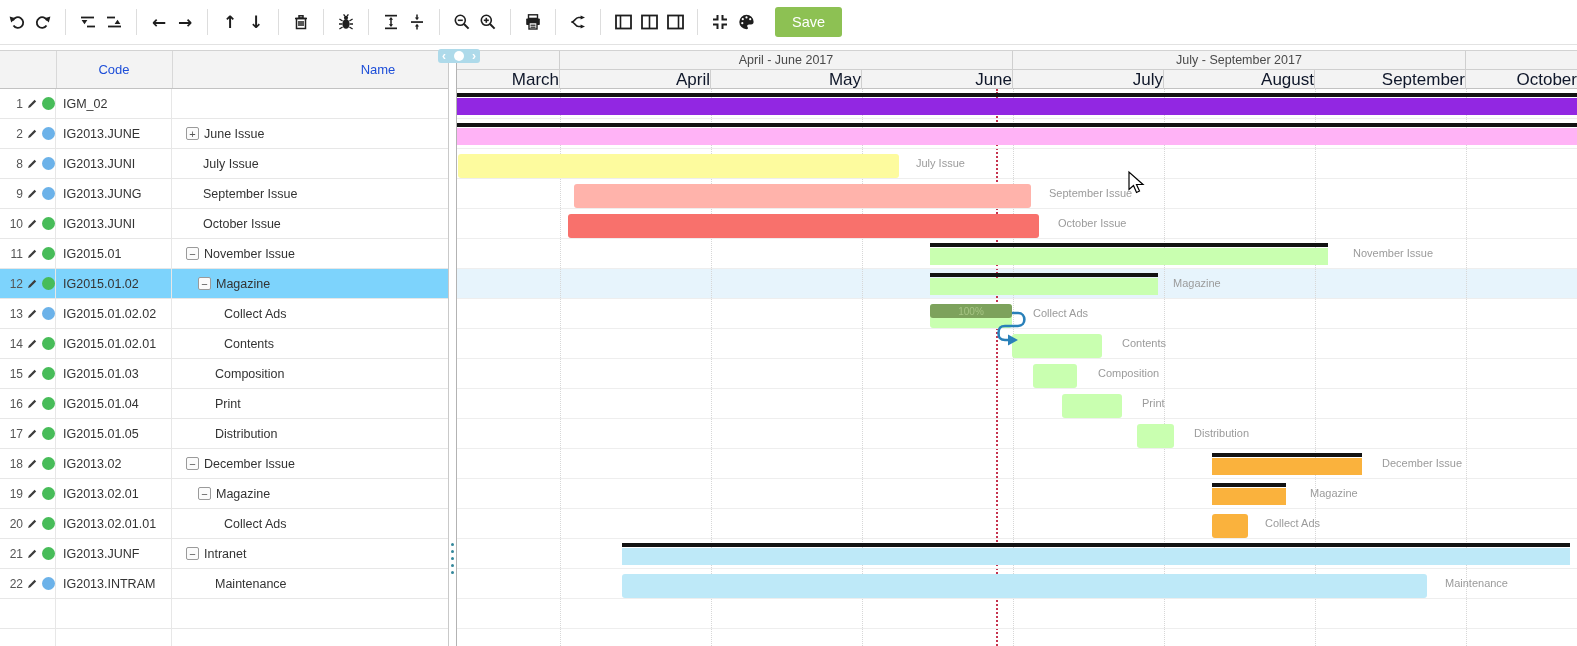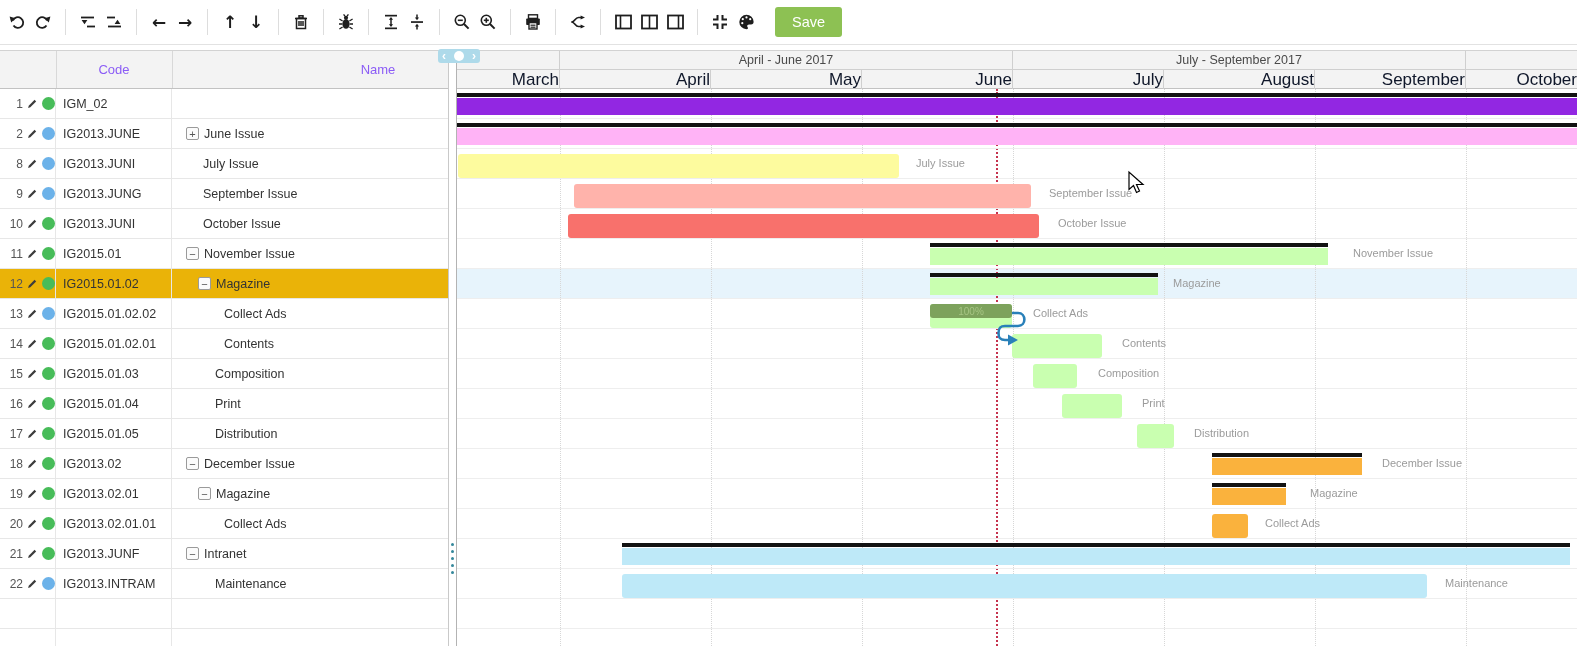--- a/index.html
+++ b/index.html
@@ -15,25 +15,25 @@
   .tbtn svg{display:block;}
   .tsep{width:1px;height:26px;background:#ddd;margin:0 9px;flex:0 0 auto;}
   .tarrow{font-family:"DejaVu Sans",sans-serif;font-size:17px;font-weight:bold;color:#1e1e1e;line-height:1;}
   .savebtn{margin-left:16px;background:#8DC153;color:#fff;border:none;border-radius:3px;
            font-size:14.5px;padding:7px 17px;cursor:pointer;font-family:inherit;}
 
   
   .left{position:absolute;top:50px;left:0;width:449px;bottom:0;background:#fff;border-right:1px solid #c9c9c9;}
   .lheader{position:relative;height:39px;background:#F3F3F3;border-top:1px solid #d2d2d2;border-bottom:1px solid #c2c2c2;}
   .lheader .hlabel{position:absolute;top:0;height:100%;display:flex;align-items:center;justify-content:center;
-                   font-size:13px;color:#8b5cf6;}
+                   font-size:13px;color:#1d4ed8;}
   .hdiv{position:absolute;top:0;bottom:0;width:1px;background:#d8d8d8;}
   .lbody{position:absolute;top:39px;left:0;right:0;bottom:0;overflow:hidden;}
   .trow{height:30px;display:flex;align-items:stretch;border-bottom:1px solid #e7e7e7;background:#fff;}
-  .trow[data-selected="true"]{background:#eab308;}
+  .trow[data-selected="true"]{background:#7dd3fc;}
   .c-num{width:56px;flex:0 0 auto;display:flex;align-items:center;border-right:1px solid #e7e7e7;}
   .rownum{width:23px;text-align:right;font-size:12px;color:#555;flex:0 0 auto;}
   .pencil{margin-left:4px;flex:0 0 auto;display:flex;}
   .dot{width:13px;height:13px;border-radius:50%;margin-left:4px;flex:0 0 auto;}
   .dot[data-status="green"]{background:#47BC59;}
   .dot[data-status="blue"]{background:#6CB2E9;}
   .c-code{width:116px;flex:0 0 auto;display:flex;align-items:center;padding-left:7px;
           font-size:12.5px;color:#333;border-right:1px solid #e7e7e7;white-space:nowrap;overflow:hidden;}
   .c-name{flex:1;display:flex;align-items:center;font-size:12.5px;color:#333;white-space:nowrap;overflow:hidden;}
   .c-name[data-level="l0"]{padding-left:8px;}

